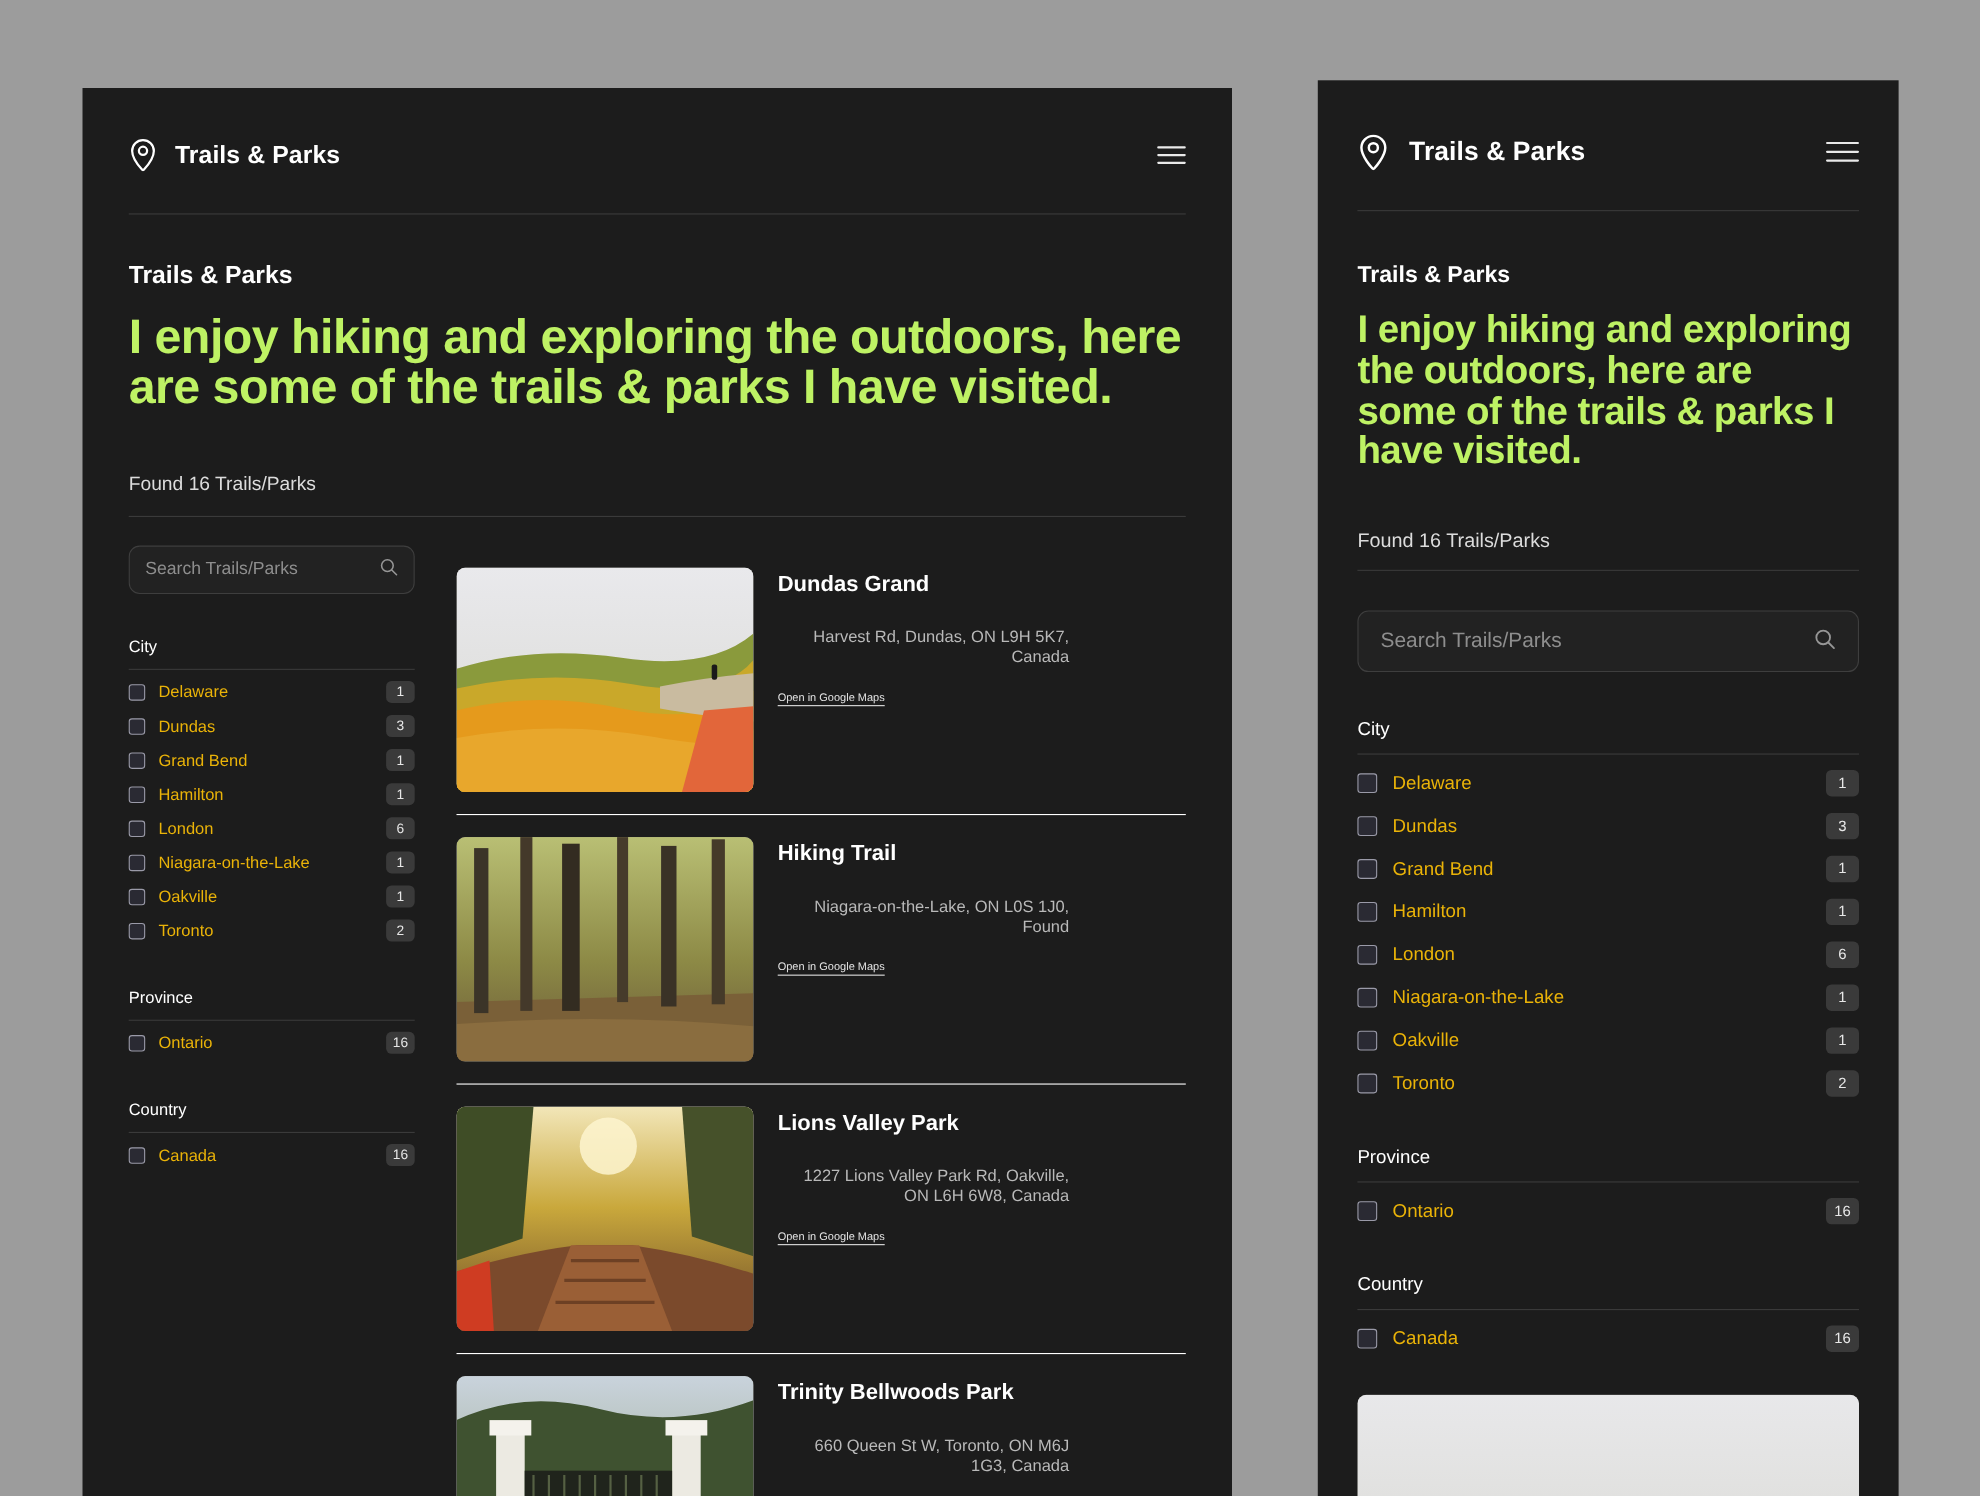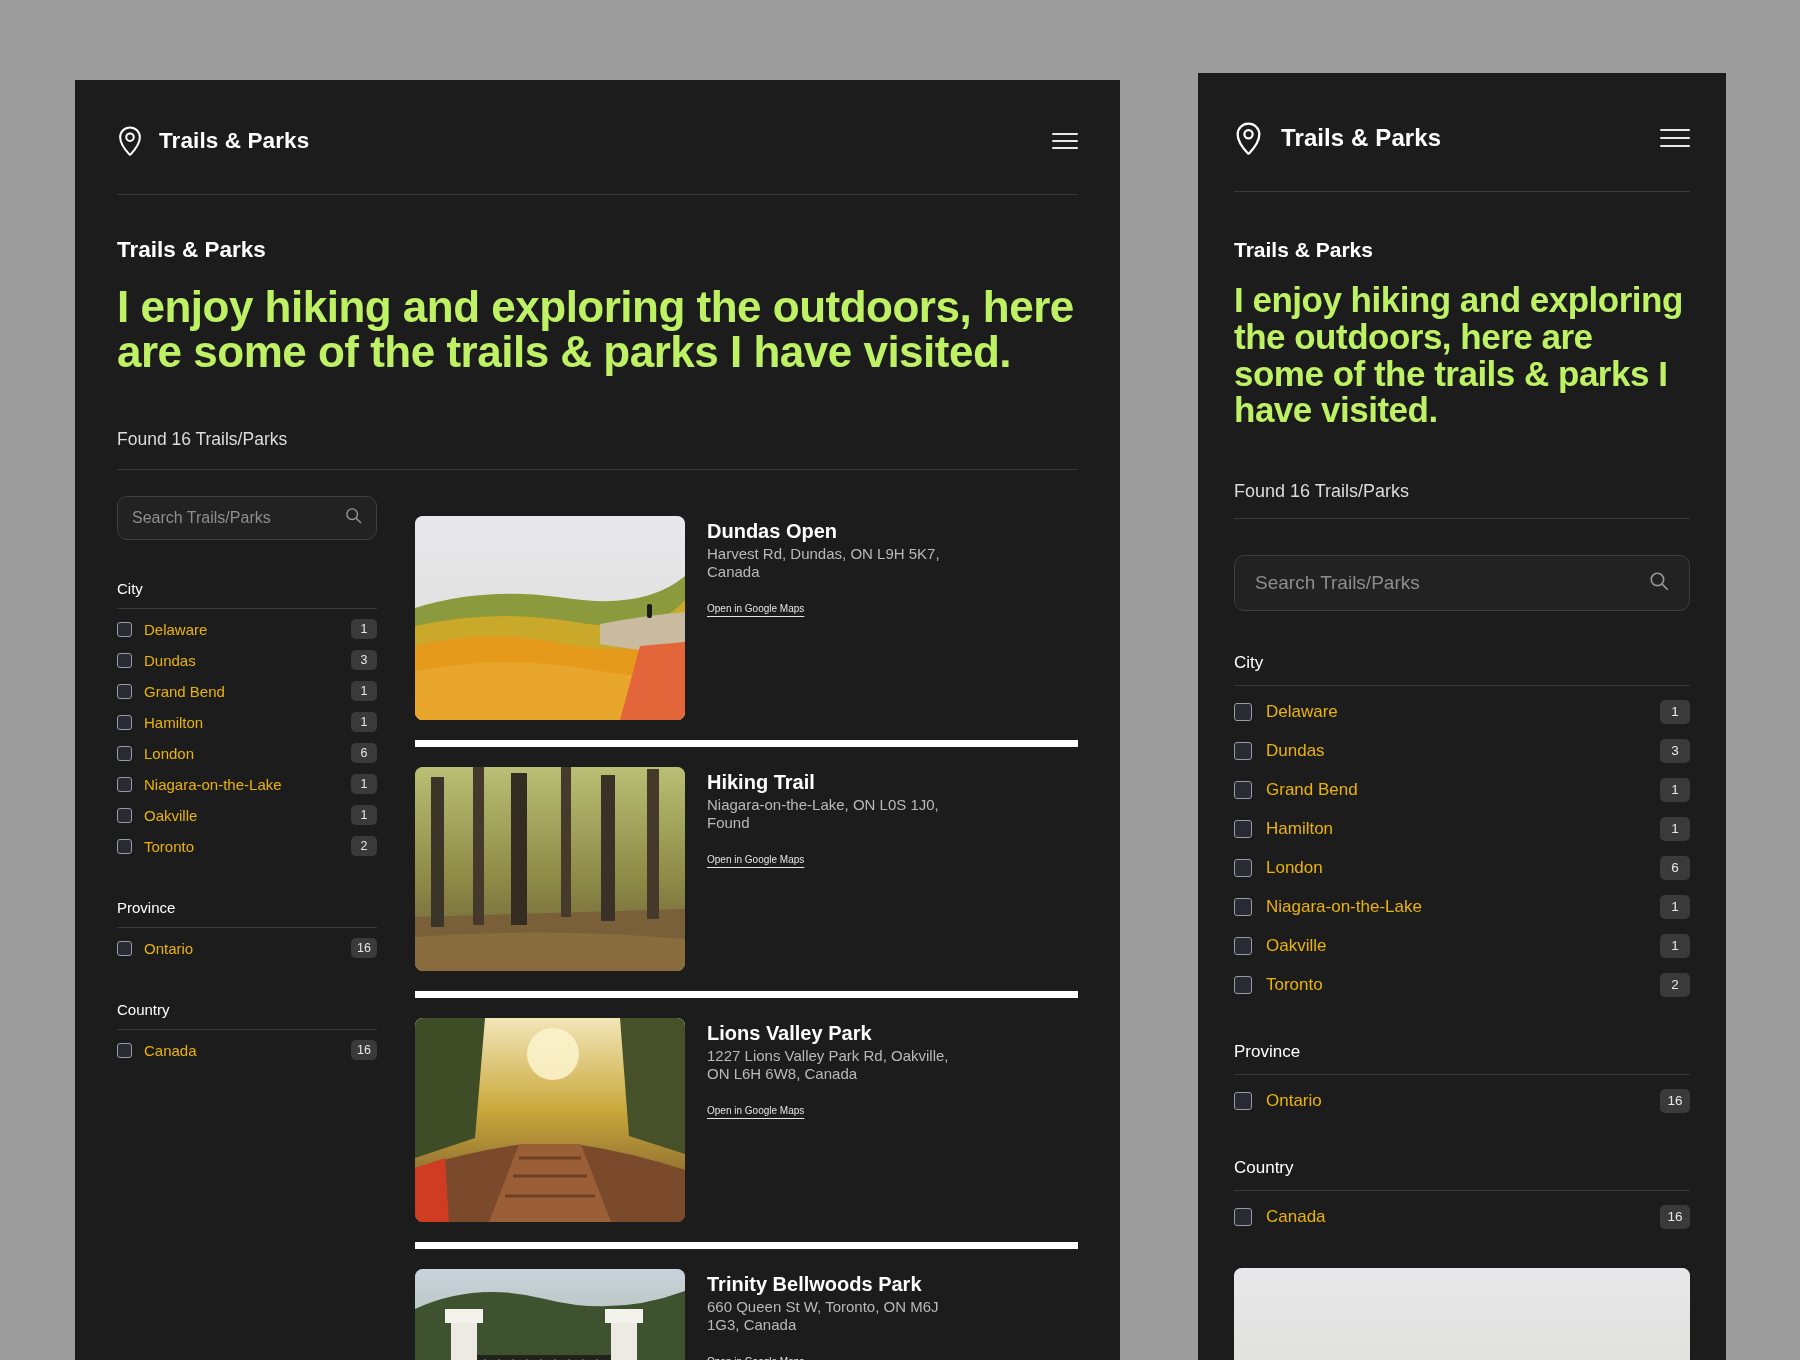--- a/index.html
+++ b/index.html
@@ -109,30 +109,30 @@
 
   .badge {
     background: #3a3a3a; color: #e7e7e7; border-radius: 5px;
     display: flex; align-items: center; justify-content: center; flex: 0 0 auto;
   }
   .desktop .badge { font-size: 12.5px; min-width: 26px; height: 20px; padding: 0 6px; }
   .mobile  .badge { font-size: 13.5px; min-width: 30px; height: 24px; padding: 0 7px; }
 
   
   .card { display: flex; gap: 22px; padding: 20px 0; }
-  .card + .card { border-top: 7px solid #ffffff; }
+  .card + .card { border-top: 1px solid #ffffff; }
   .thumb {
     width: 270px; height: 204px; flex: 0 0 270px;
     border-radius: 8px; overflow: hidden; position: relative;
     background: #8a8a86;
   }
   .thumb svg { display: block; width: 100%; height: 100%; }
   .card-body { flex: 1 1 auto; padding-top: 4px; }
   .card-title { color: #ffffff; font-size: 20px; font-weight: 700; }
-  .card-addr { color: #b9b9b9; font-size: 15px; line-height: 1.22; margin-top: 2px; max-width: 265px; }
+  .card-addr { color: #b9b9b9; font-size: 15px; line-height: 1.22; margin-top: 28px; max-width: 265px; text-align: right; }
   .card-link {
     display: inline-block; margin-top: 22px; color: #e3e3e3; font-size: 10px;
     text-decoration: underline; text-underline-offset: 4px; cursor: pointer;
   }
 
   
   .mobile-hero {
     margin: 36px 36px 0 36px; height: 160px; border-radius: 8px;
     overflow: hidden; background: #8a8a86;
   }
@@ -261,21 +261,21 @@
     <rect width="270" height="204" fill="url(#g1)"></rect>
     <path d="M0 92 Q 70 70 150 82 T 270 60 L270 204 L0 204Z" fill="#8a9a3c"></path>
     <path d="M0 110 Q 80 92 160 106 T 270 84 L270 204 L0 204Z" fill="#c9a82a"></path>
     <path d="M0 130 Q 70 112 150 128 T 270 112 L270 204 L0 204Z" fill="#e59a1c"></path>
     <path d="M0 155 Q 90 138 180 154 T 270 146 L270 204 L0 204Z" fill="#e8a72c"></path>
     <path d="M185 108 Q 225 100 270 96 L270 140 Q 220 134 185 128Z" fill="#c9bba0"></path>
     <path d="M225 130 L270 126 L270 204 L205 204Z" fill="#e2663a"></path>
     <rect x="232" y="88" width="5" height="14" rx="2" fill="#1a1a1a"></rect>
               </svg>
             </div>
-            <div class="card-body"><div class="card-title">Dundas Open</div><div class="card-addr">Harvest Rd, Dundas, ON L9H 5K7, Canada</div><a class="card-link">Open in Google Maps</a></div>
+            <div class="card-body"><div class="card-title">Dundas Grand</div><div class="card-addr">Harvest Rd, Dundas, ON L9H 5K7, Canada</div><a class="card-link">Open in Google Maps</a></div>
           </div>
           <div class="card">
             <div class="thumb">
               <svg viewBox="0 0 270 204" preserveAspectRatio="none">
     <defs>
                   <linearGradient id="g2" x1="0" y1="0" x2="0" y2="1">
       <stop offset="0%" stop-color="#b9bf74"></stop>
                     <stop offset="55%" stop-color="#8d8a46"></stop>
                     <stop offset="100%" stop-color="#6b5a38"></stop>
                   </linearGradient>

